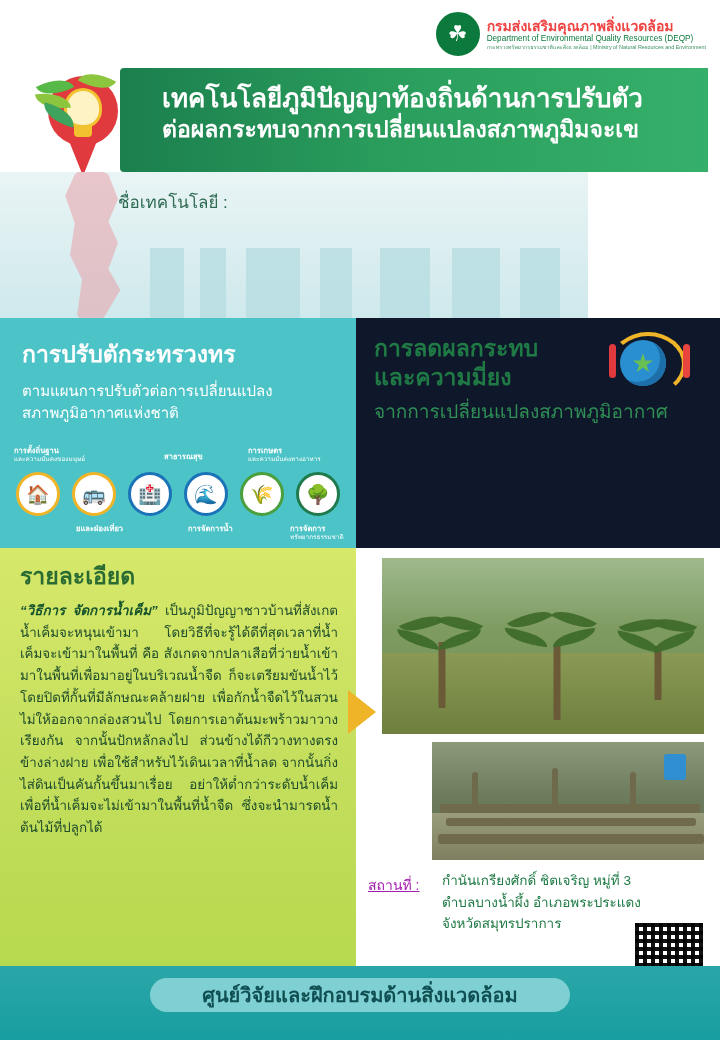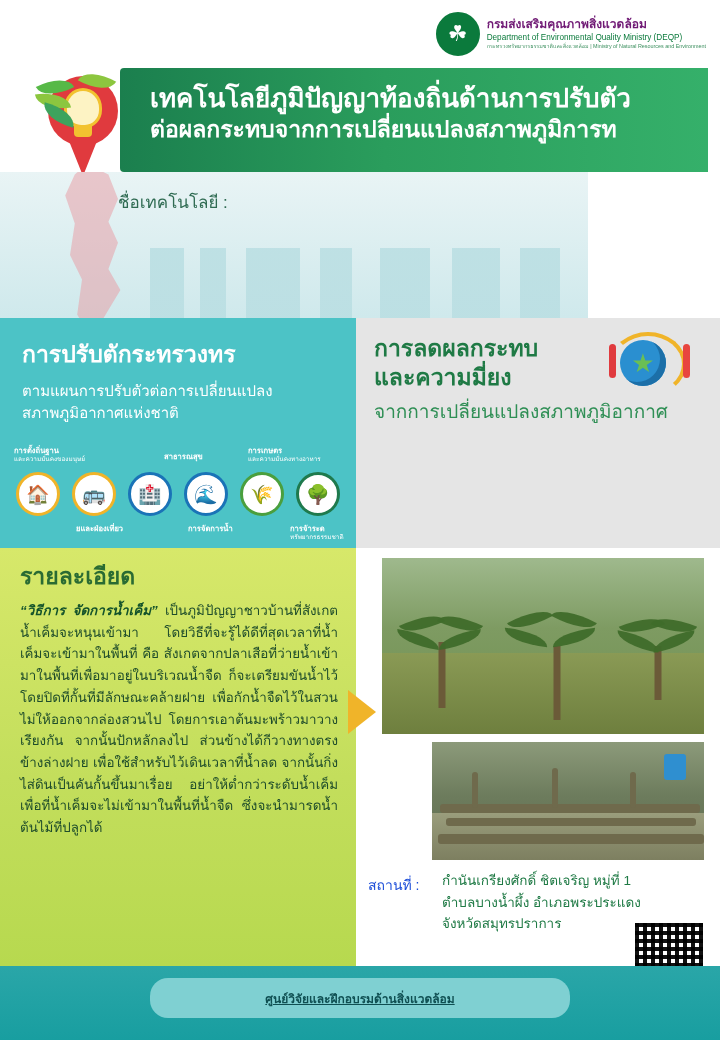--- a/index.html
+++ b/index.html
@@ -26,32 +26,32 @@
     display: flex; align-items: center; gap: 7px;
   }
   .org-seal {
     width: 44px; height: 44px; border-radius: 50%;
     background: #0b7a3c;
     border: 2px solid #0b7a3c;
     display: flex; align-items: center; justify-content: center;
     color: #ffffff; font-size: 22px; line-height: 1;
   }
   .org-text { line-height: 1.15; }
-  .org-th { font-size: 12px; color: #701a75; font-weight: bold; font-family: Liberation Mono, monospace; }
+  .org-th { font-size: 14px; color: #ef4444; font-weight: bold; }
   .org-en { font-size: 8.2px; color: #0b7a3c; }
   .org-min { font-size: 5.4px; color: #3b8f5e; margin-top: 1px; }
 
   
   .title-band {
     position: absolute; top: 68px; left: 120px;
     width: 588px; height: 104px;
     background: linear-gradient(90deg, #1b7f4e 0%, #2a9d5c 45%, #35b06a 100%);
     border-radius: 4px 0 0 4px;
     color: #ffffff;
-    padding: 14px 16px 0 30px;
+    padding: 14px 16px 0 42px;
   }
   .title-line1 { font-size: 26px; font-weight: bold; letter-spacing: 0; line-height: 1.25; }
   .title-line2 { font-size: 23px; font-weight: bold; line-height: 1.3; }
 
   
   .pin-emblem {
     position: absolute; left: 34px; top: 62px; width: 96px; height: 132px;
   }
   .pin-body {
     position: absolute; left: 14px; top: 14px; width: 70px; height: 70px;
@@ -131,21 +131,21 @@
     background: #ffffff; border: 3px solid #f0b429;
     display: flex; align-items: center; justify-content: center;
     font-size: 19px; color: #2a7f6b;
   }
   .ico.blue { border-color: #1a73b7; color:#1a73b7; }
   .ico.green { border-color: #4a9f3e; color:#4a9f3e; }
   .ico.dgreen { border-color: #1f7a4d; color:#1f7a4d; }
 
   .panel-right {
     position: absolute; top: 318px; left: 356px; width: 364px; height: 230px;
-    background: #e5e5e5; padding: 16px 20px 0 18px;
+    background: #0f172a; padding: 16px 20px 0 18px;
   }
   .panel-right h2 { font-size: 23px; color: #1f7a45; font-weight: bold; line-height: 1.25; }
   .panel-right .sub { font-size: 19px; color: #2f8f55; margin-top: 4px; }
   .panel-right .note {
     margin-top: 20px; font-size: 14.5px; color: #2f8f7a; text-align: center; line-height: 1.5;
   }
   .earth-badge {
     position: absolute; right: 54px; top: 22px; width: 46px; height: 46px;
     border-radius: 50%; background: #2a8fd0;
     box-shadow: inset -6px -4px 0 #1c6fa8;
@@ -197,21 +197,21 @@
   .ph2-bank { position:absolute; left:0; bottom:0; width:100%; height:40%;
     background: linear-gradient(180deg,#9a9d7c 0%, #7d7f60 100%); }
   .log { position:absolute; background:#6f6a4c; border-radius:3px; }
   .tank { position:absolute; right:18px; top:12px; width:22px; height:26px; background:#2f8fd0; border-radius:3px; }
 
   
   .location {
     position: absolute; left: 368px; top: 868px; width: 352px; height: 74px;
     color: #1f7a45;
   }
-  .loc-label { position:absolute; left: 0; top: 6px; font-size: 14px; color:#1d4ed8; }
+  .loc-label { position:absolute; left: 0; top: 6px; font-size: 14px; color:#a21caf;text-decoration:underline; }
   .loc-text { position:absolute; left: 74px; top: 2px; width: 230px; font-size: 13.5px; line-height: 1.6; color:#1f7a45; }
 
   .qr {
     position: absolute; right: 14px; top: 920px; width: 74px; height: 74px;
     background:
       repeating-linear-gradient(90deg,#111 0 4px,#fff 4px 8px),
       repeating-linear-gradient(0deg,#111 0 4px,#fff 4px 8px);
     background-blend-mode: multiply;
     border: 3px solid #ffffff;
   }
@@ -219,45 +219,45 @@
     position: absolute; right: 8px; top: 1000px; width: 90px; text-align: center;
     font-size: 9px; color: #2f8f55;
   }
 
   
   .footer {
     position: absolute; left: 0; bottom: 0; width: 720px; height: 74px;
     background: linear-gradient(180deg,#2aa6a8 0%, #189ea0 100%);
   }
   .footer-pill {
-    position: absolute; left: 150px; top: 12px; width: 420px; height: 40px;
+    position: absolute; left: 150px; top: 12px; width: 420px; height: 34px;
     background: #7fd0d2; border-radius: 18px;
     display: flex; align-items: center; justify-content: center;
-    color: #0f4f52; font-size: 12px; font-weight: bold; text-decoration: underline;
+    color: #0f4f52; font-size: 20px; font-weight: bold;
   }
 </style>
 </head>
 <body>
 
 <div class="page">
 
   <div class="header">
     <div class="org-logo-wrap">
       <div class="org-seal">☘</div>
       <div class="org-text">
         <div class="org-th">กรมส่งเสริมคุณภาพสิ่งแวดล้อม</div>
-        <div class="org-en">Department of Environmental Quality Ministry (DEQP)</div>
+        <div class="org-en">Department of Environmental Quality Resources (DEQP)</div>
         <div class="org-min">กระทรวงทรัพยากรธรรมชาติและสิ่งแวดล้อม | Ministry of Natural Resources and Environment</div>
       </div>
     </div>
   </div>
 
   <div class="title-band">
     <div class="title-line1">เทคโนโลยีภูมิปัญญาท้องถิ่นด้านการปรับตัว</div>
-    <div class="title-line2">ต่อผลกระทบจากการเปลี่ยนแปลงสภาพภูมิการท</div>
+    <div class="title-line2">ต่อผลกระทบจากการเปลี่ยนแปลงสภาพภูมิมจะเข</div>
   </div>
 
   <div class="pin-emblem">
     <div class="pin-body"></div>
     <div class="pin-tip"></div>
     <div class="bulb"></div>
     <div class="bulb-base"></div>
     <div class="leaf l1"></div>
     <div class="leaf l2"></div>
     <div class="leaf l3"></div>
@@ -296,21 +296,21 @@
       </div>
       <div class="ico blue" style="left:174px; top:26px;">🌊</div>
 
       <div class="sector-caption" style="left:238px; top:0;">
         <span>การเกษตร</span>
         <span class="sector-sub">และความมั่นคงทางอาหาร</span>
       </div>
       <div class="ico green" style="left:230px; top:26px;">🌾</div>
 
       <div class="sector-caption" style="left:280px; top:78px;">
-        <span>การจัาระด</span>
+        <span>การจัดการ</span>
         <span class="sector-sub">ทรัพยากรธรรมชาติ</span>
       </div>
       <div class="ico dgreen" style="left:286px; top:26px;">🌳</div>
     </div>
   </div>
 
   <div class="panel-right">
     <h2>การลดผลกระทบ</h2>
     <h2>และความมี่ยง</h2>
     <div class="sub">จากการเปลี่ยนแปลงสภาพภูมิอากาศ</div>
@@ -362,21 +362,21 @@
     <div class="log" style="left:8px; top:62px; width:260px; height:9px;"></div>
     <div class="log" style="left:14px; top:76px; width:250px; height:8px;"></div>
     <div class="log" style="left:6px; top:92px; width:266px; height:10px;"></div>
     <div class="log" style="left:40px; top:30px; width:6px; height:36px;"></div>
     <div class="log" style="left:120px; top:26px; width:6px; height:40px;"></div>
     <div class="log" style="left:198px; top:30px; width:6px; height:36px;"></div>
   </div>
 
   <div class="location">
     <div class="loc-label">สถานที่ :</div>
-    <div class="loc-text" style="white-space:pre-line;">กำนันเกรียงศักดิ์ ชิตเจริญ หมู่ที่ 1
+    <div class="loc-text" style="white-space:pre-line;">กำนันเกรียงศักดิ์ ชิตเจริญ หมู่ที่ 3
 ตำบลบางน้ำผึ้ง อำเภอพระประแดง
 จังหวัดสมุทรปราการ</div>
   </div>
 
   <div class="qr"></div>
   <div class="qr-cap">ข้อมูลเพิ่มเติม</div>
 
   <div class="footer">
     <div class="footer-pill">ศูนย์วิจัยและฝึกอบรมด้านสิ่งแวดล้อม</div>
   </div>

